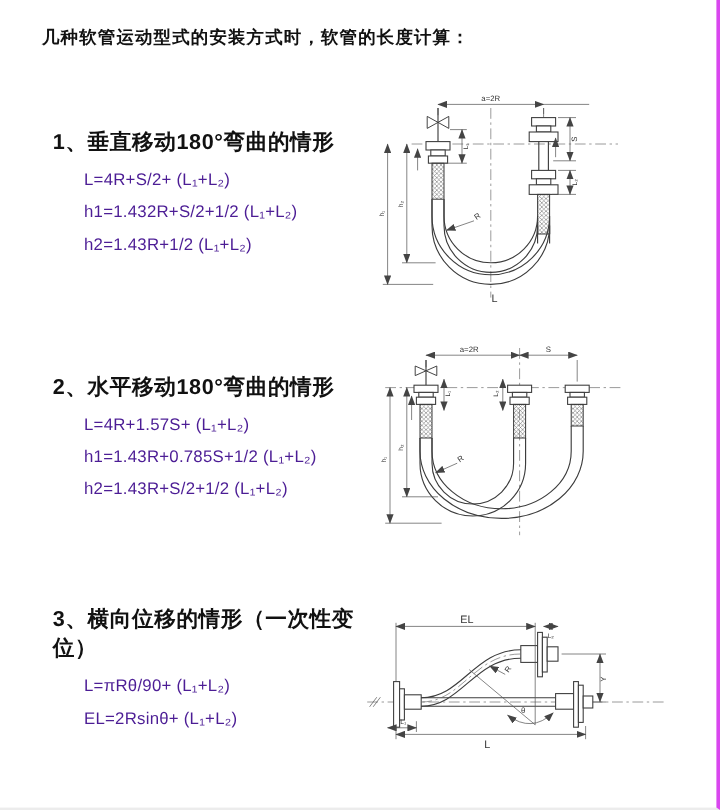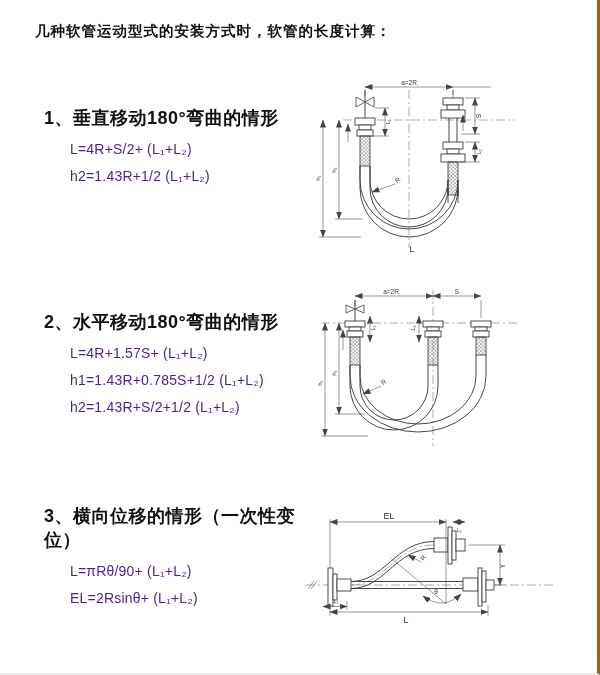--- a/index.html
+++ b/index.html
@@ -1,18 +1,18 @@
 <!DOCTYPE html>
 <html><head>
 <meta charset="utf-8">
 <style>
   html,body{margin:0;padding:0;background:#ffffff;}
   .page{position:relative;width:600px;height:675px;background:#fff;overflow:hidden;
         font-family:"Liberation Sans", sans-serif;color:#1c1c1c;
-        border-right:3px solid #a16207;border-bottom:2px solid #ececec;box-sizing:border-box;}
+        border-right:3px solid #d946ef;border-bottom:2px solid #ececec;box-sizing:border-box;}
   .doc-title{position:absolute;left:35px;top:22px;font-size:14.5px;font-weight:700;letter-spacing:1px;color:#111;}
   .section{position:absolute;left:44px;width:280px;}
   .sec-heading{font-size:18px;font-weight:700;letter-spacing:0.5px;color:#111;margin:0 0 10px 0;}
   .formula{font-size:14px;line-height:19px;margin:0 0 8px 26px;color:#4c1d95;letter-spacing:0.2px;white-space:nowrap;}
   .diagram{position:absolute;}
   svg text{font-family:"Liberation Sans", sans-serif;fill:#333;}
   .dimtxt{font-size:6.5px;}
   .dimtxt-sm{font-size:5.5px;}
   .biglbl{font-size:9px;}
   .drawline{stroke:#3d3d3d;stroke-width:0.95;fill:none;}
@@ -35,20 +35,21 @@
         <path d="M0,0 L3.5,3.5 M3.5,0 L0,3.5" stroke="#777" stroke-width="0.5"></path>
       </pattern>
     </defs>
   </svg>
 
   <div class="doc-title">几种软管运动型式的安装方式时，软管的长度计算：</div>
 
   <div class="section" style="top:106px;">
     <div class="sec-heading">1、垂直移动180°弯曲的情形</div>
     <div class="formula">L=4R+S/2+ (L₁+L₂)</div>
+    <div class="formula">h1=1.432R+S/2+1/2 (L₁+L₂)</div>
     <div class="formula">h2=1.43R+1/2 (L₁+L₂)</div>
   </div>
 
   <svg class="diagram" style="left:315px;top:78px;" width="225" height="180" viewBox="0 0 225 180">
 
     <g>
       <line class="cline" x1="28" y1="42" x2="200" y2="42"></line>
       <line class="cline" x1="94" y1="12" x2="94" y2="170"></line>
     </g>
 

